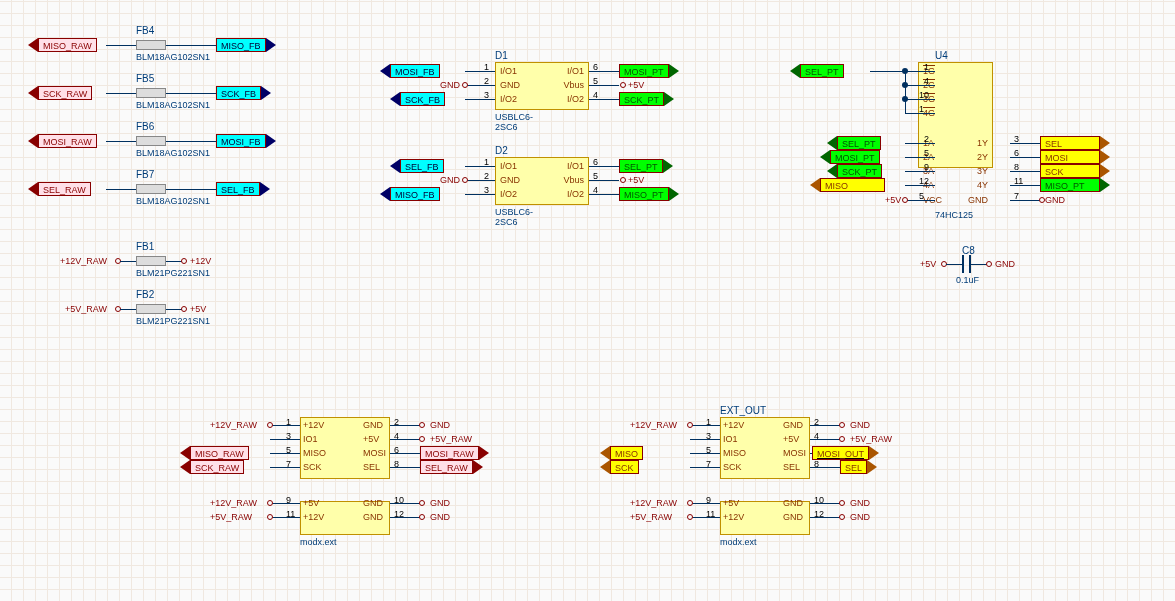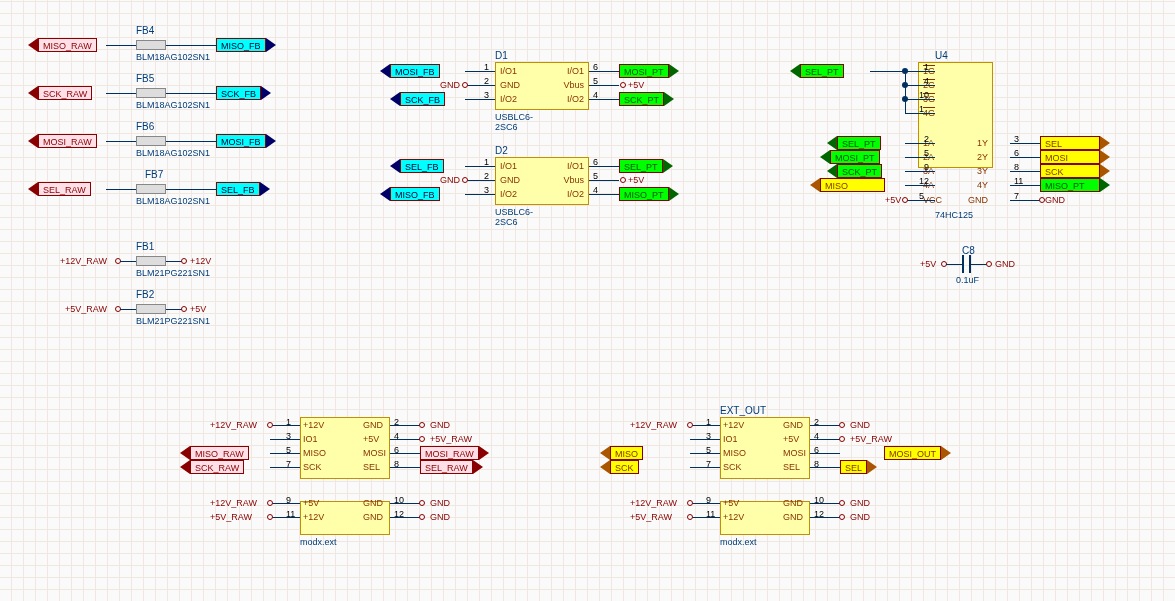--- a/index.html
+++ b/index.html
@@ -81,21 +81,21 @@
   <div class="fb" style="top:15px;left:108px"></div>
   <div class="wire" style="top:20px;left:138px;width:50px"></div>
   <div class="netlabel cyan" style="position:absolute;top:13px;left:188px">
       <div class="nl-body">MOSI_FB</div>
       <div class="arrow-r"></div>
     </div>
   <div class="partlabel" style="top:27px;left:108px">BLM18AG102SN1</div>
 </div>
 
 <div class="el" style="top:169px;left:28px">
-  <div class="reflabel" style="top:0;left:117px">FB7</div>
+  <div class="reflabel" style="top:0;left:108px">FB7</div>
   <div class="netlabel pink" style="position:absolute;top:13px;left:0">
       <div class="arrow-l"></div>
       <div class="nl-body">SEL_RAW</div>
     </div>
   <div class="wire" style="top:20px;left:78px;width:30px"></div>
   <div class="fb" style="top:15px;left:108px"></div>
   <div class="wire" style="top:20px;left:138px;width:50px"></div>
   <div class="netlabel cyan" style="position:absolute;top:13px;left:188px">
       <div class="nl-body">SEL_FB</div>
       <div class="arrow-r"></div>
@@ -428,21 +428,21 @@
 <span class="pinname" style="top: 448px; left: 723px;">MISO</span>
 <span class="pinname" style="top: 448px; left: 783px;">MOSI</span>
 <span class="pin" style="top: 445px; left: 706px;">5</span>
 <span class="pin" style="top: 445px; left: 814px;">6</span>
 <div class="wire" style="top: 453px; left: 690px; width: 30px;"></div>
 <div class="wire" style="top: 453px; left: 810px; width: 30px;"></div>
 <div class="netlabel yellow" style="position: absolute; top: 446px; left: 600px;">
     <div class="arrow-l"></div>
     <div class="nl-body">MISO</div>
   </div>
-<div class="netlabel yellow" style="position: absolute; top: 446px; left: 884px;">
+<div class="netlabel yellow" style="position: absolute; top: 446px; left: 812px; text-decoration: underline;">
     <div class="nl-body">MOSI_OUT</div>
     <div class="arrow-r"></div>
   </div>
 <span class="pinname" style="top: 462px; left: 723px;">SCK</span>
 <span class="pinname" style="top: 462px; left: 783px;">SEL</span>
 <span class="pin" style="top: 459px; left: 706px;">7</span>
 <span class="pin" style="top: 459px; left: 814px;">8</span>
 <div class="wire" style="top: 467px; left: 690px; width: 30px;"></div>
 <div class="wire" style="top: 467px; left: 810px; width: 30px;"></div>
 <div class="netlabel yellow" style="position: absolute; top: 460px; left: 600px;">

